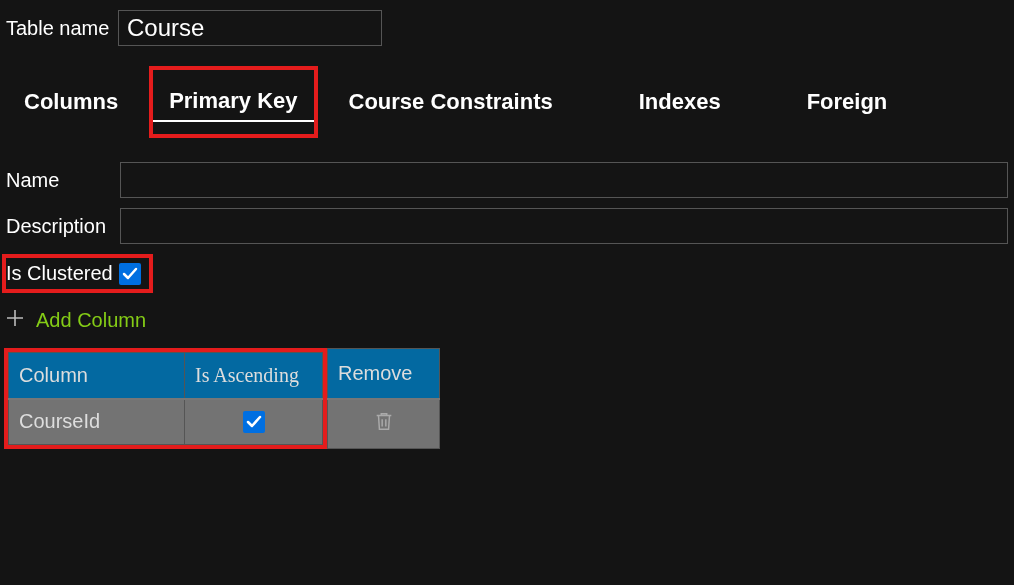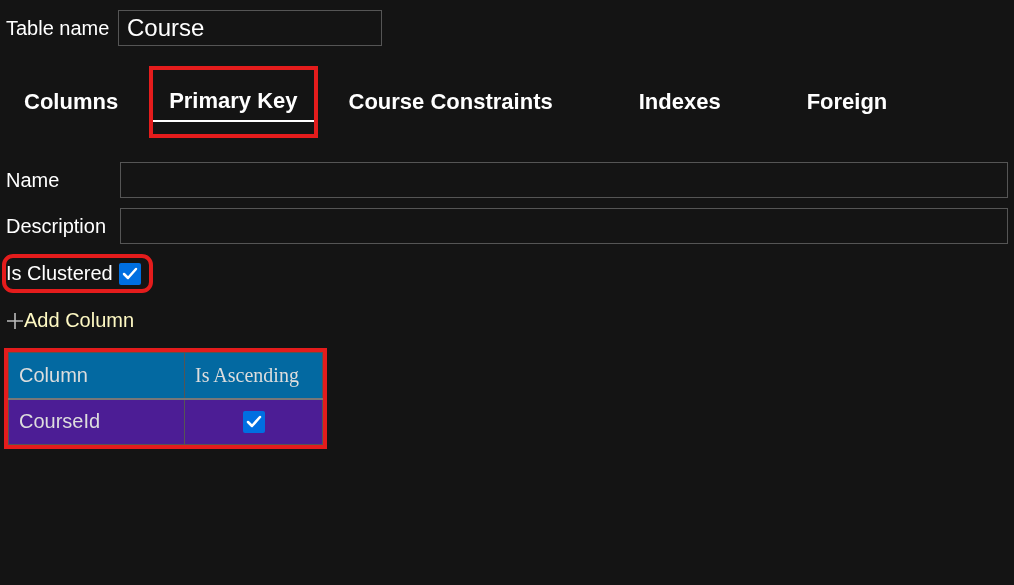--- a/index.html
+++ b/index.html
@@ -61,46 +61,44 @@
       padding: 12px 0;
     }
     .tab-spacer { width: 24px; }
 
     .form-section .label { min-width: 114px; }
 
     .check-row {
       display: inline-flex;
       align-items: center;
       padding: 4px 8px 4px 0;
-      border-radius: 11px;
     }
     .check-row.highlight {
       border: 4px solid #e41c1c;
       margin-left: -4px;
     }
 
     .checkbox {
       width: 22px;
       height: 22px;
       background: #006fe1;
       border-radius: 2px;
       display: flex;
       align-items: center;
       justify-content: center;
       margin-left: 6px;
     }
     .checkbox svg { width: 16px; height: 16px; }
 
     .add-col {
       display: flex;
-      align-items: center;
-      gap: 0;
+      gap: 12px;
       margin-top: 16px;
       margin-bottom: 16px;
-      color: #fef9c3;
+      color: #84cc16;
       cursor: pointer;
       width: fit-content;
     }
     .plus {
       width: 18px; height: 18px;
       stroke: #bbb;
     }
 
     .table-wrap {
       display: flex;
@@ -115,21 +113,21 @@
       text-align: left;
       font-weight: normal;
       height: 46px;
     }
     .grid th {
       background: #0369a1;
       color: #ddd;
       border-bottom: 2px solid #777;
     }
     .grid td {
-      background: #4c1d95;
+      background: #737373;
       color: #ddd;
     }
     .grid .center { text-align: center; }
     .col-column { width: 176px; }
     .col-asc { width: 138px; font-family: Liberation Serif, serif; }
     .col-remove { width: 112px; }
     .pk-grid-highlight {
       border: 4px solid #e41c1c;
       margin-left: -2px;
     }
@@ -205,14 +203,30 @@
             <span class="checkbox" style="margin:0 auto;display:flex">
               <svg viewBox="0 0 16 16">
                     <path d="M2 8 L6 12 L14 3" stroke="#fff" stroke-width="2.5" fill="none" stroke-linecap="round" stroke-linejoin="round"></path>
                   </svg>
             </span>
           </td>
         </tr>
       </tbody>
         </table>
     </div>
+    <table class="grid">
+      <tbody>
+          <tr>
+        <th class="col-remove">Remove</th>
+      </tr>
+      <tr>
+        <td class="center">
+          <span style="display:inline-flex;justify-content:center">
+            <svg class="trash" viewBox="0 0 24 24">
+              <path d="M4 6 H20 M9 6 V4 H15 V6 M6 6 L7 21 H17 L18 6 M10 10 V18 M14 10 V18"></path>
+            </svg>
+          </span>
+        </td>
+      </tr>
+    </tbody>
+      </table>
   </div>
 </div>
 
 </body></html>

